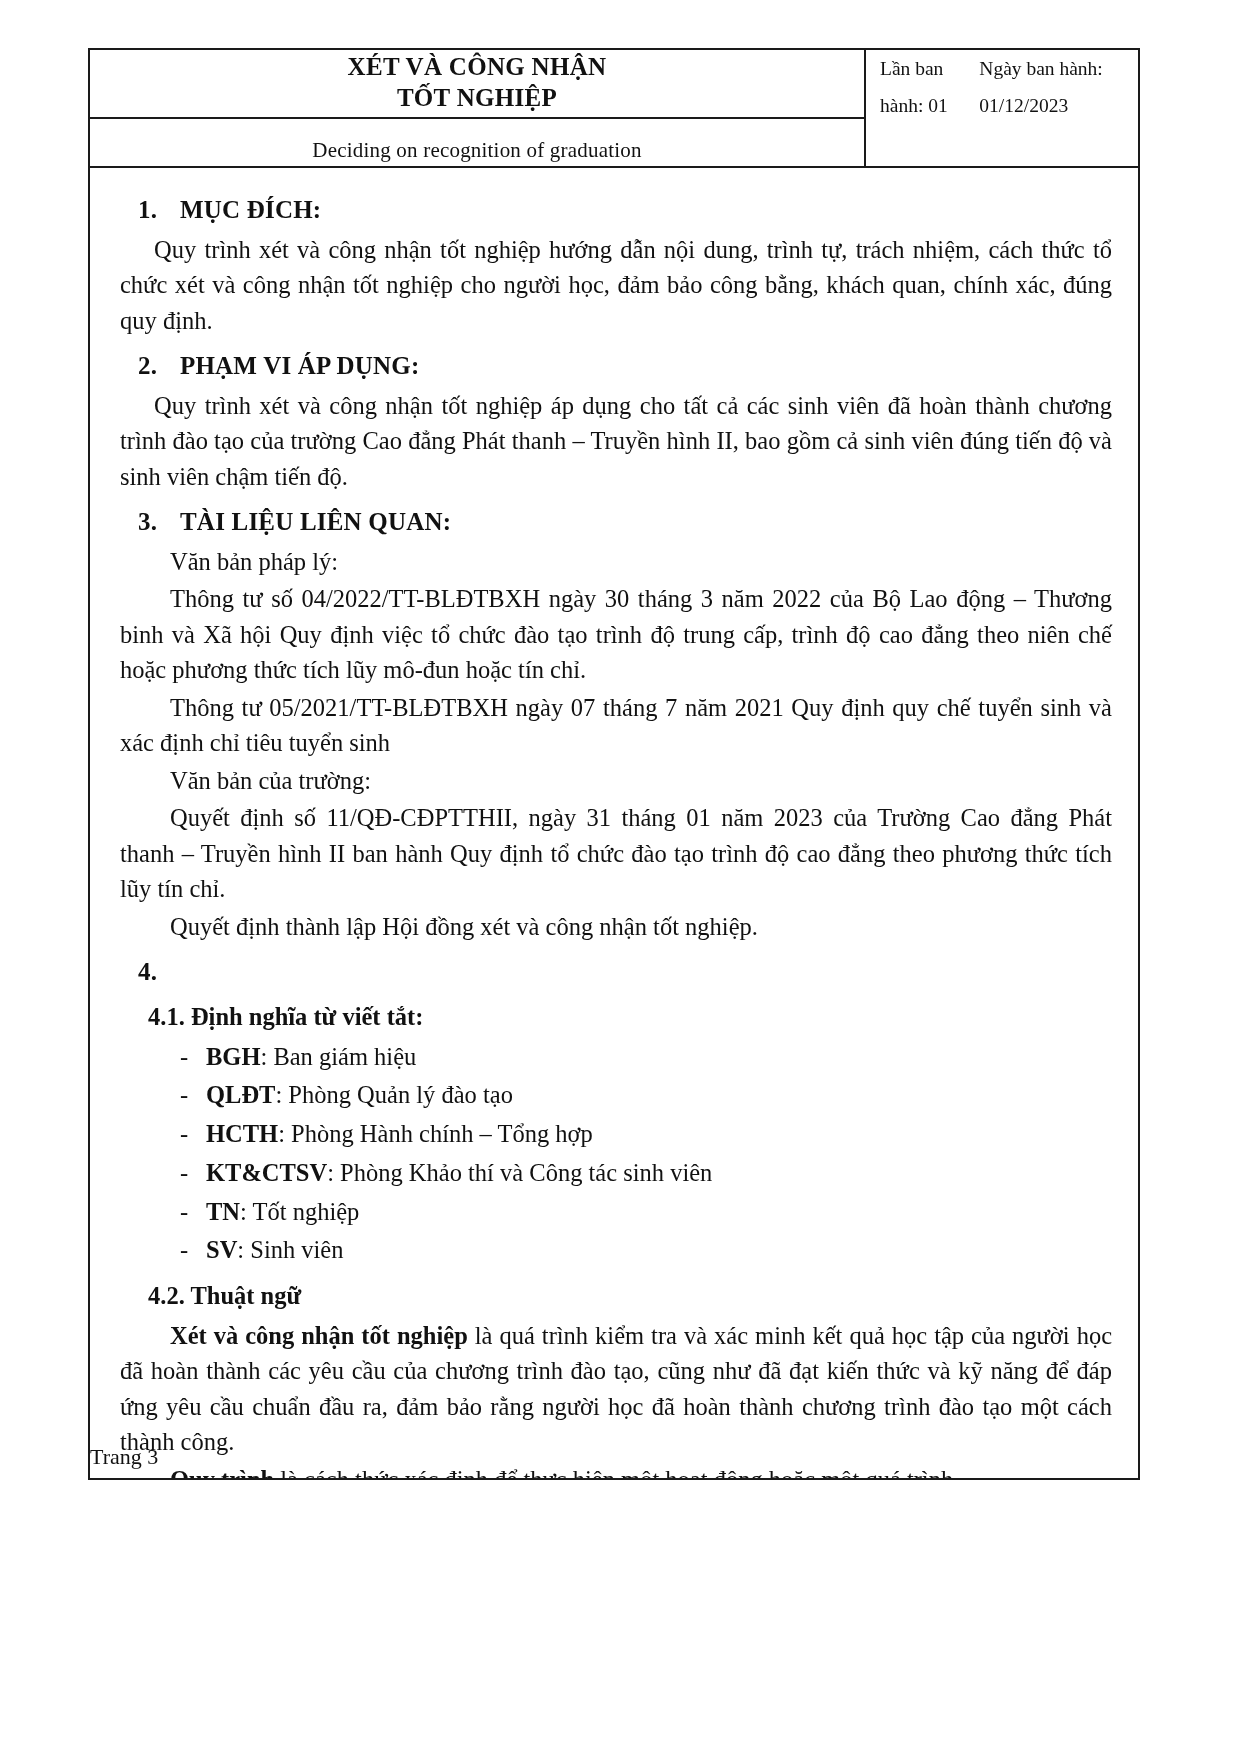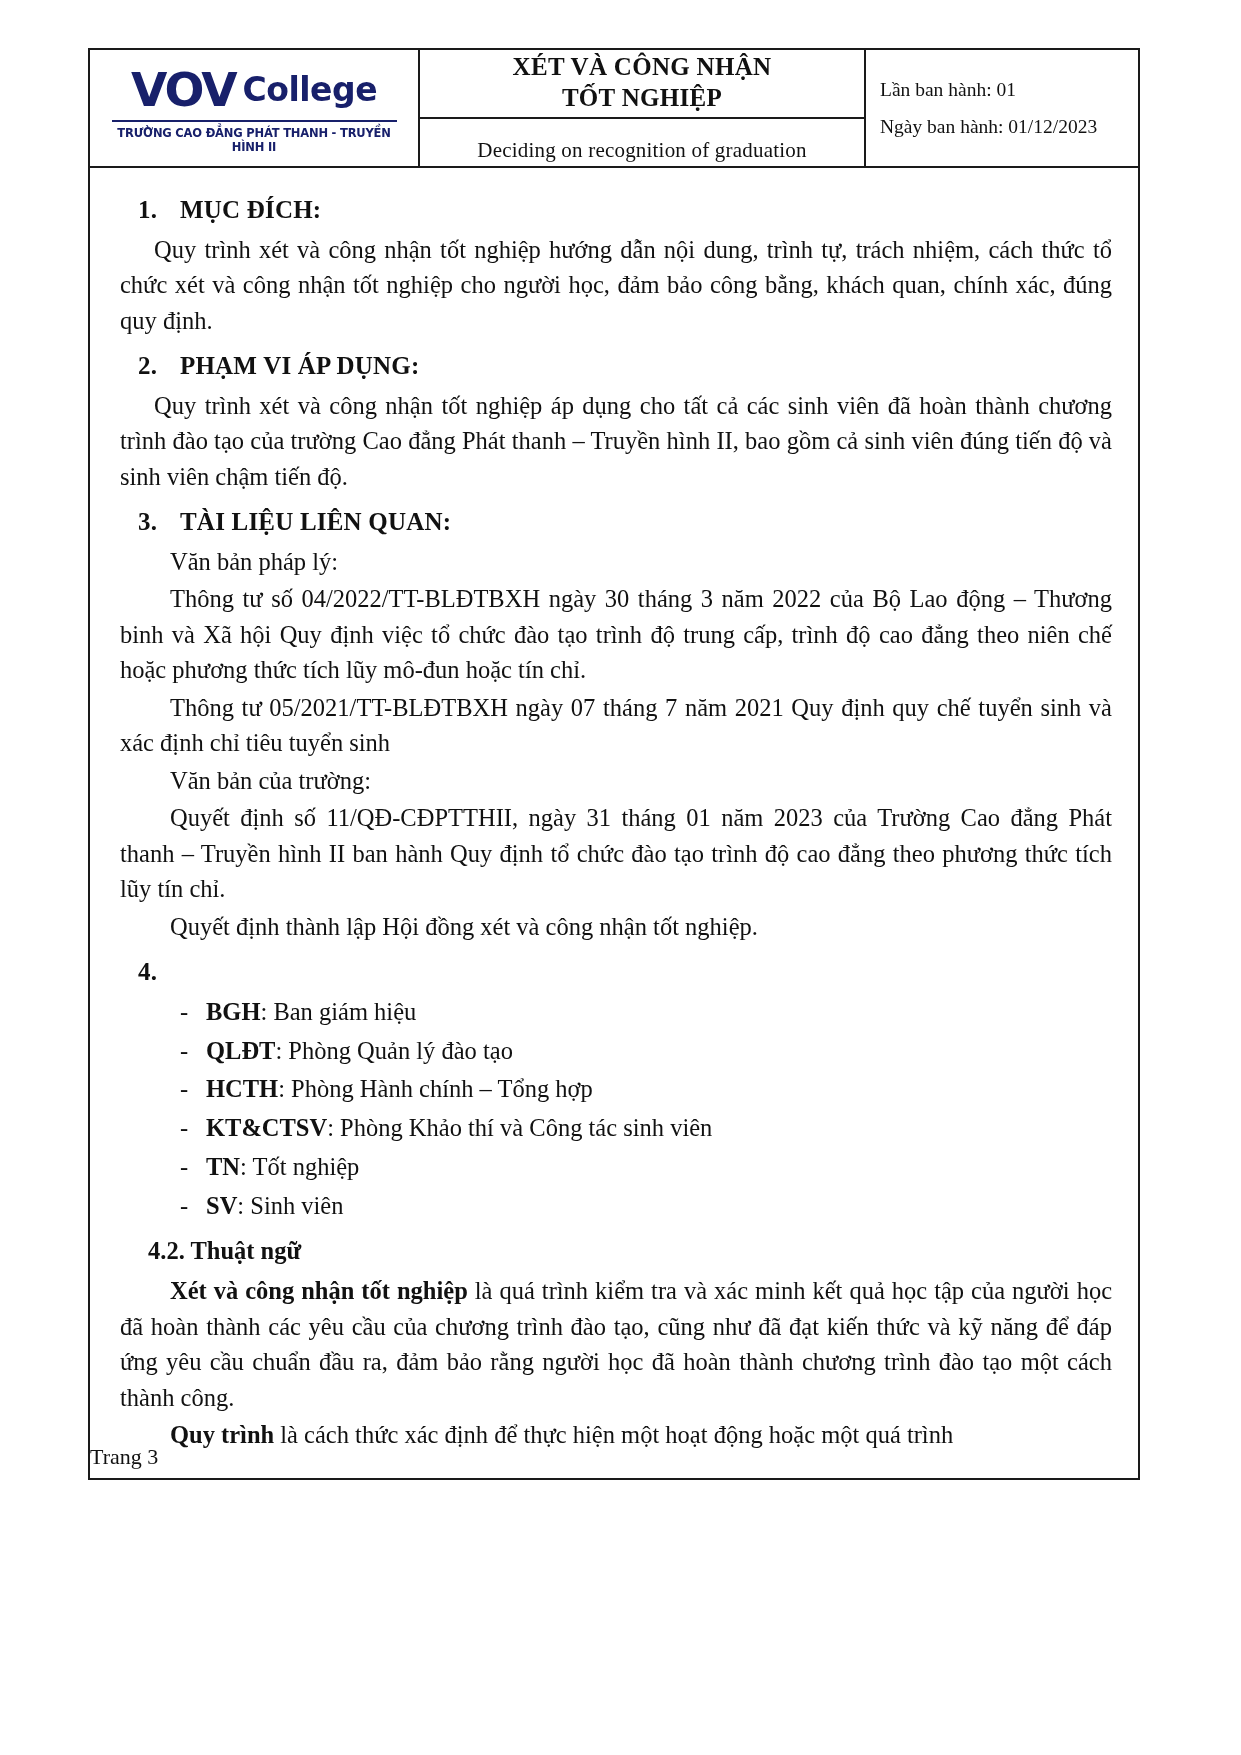--- a/index.html
+++ b/index.html
@@ -103,21 +103,21 @@
     display: flex;
     align-items: center;
     justify-content: center;
     font-size: 21px;
     letter-spacing: 0.2px;
   }
   .hdr-right {
     width: 272px;
     box-sizing: border-box;
     display: flex;
-    flex-direction: column;
+    flex-direction: row;
     justify-content: center;
     padding-left: 14px;
     font-size: 19.5px;
     line-height: 1.9;
   }
   
   .body {
     padding: 14px 26px 0 30px;
     font-size: 24.5px;
     line-height: 1.42;
@@ -173,27 +173,20 @@
     text-align: left;
     font-size: 22px;
   }
 </style>
 </head>
 <body>
 
 <div class="page">
 
   <div class="header">
-    <div class="hdr-logo">
-      <div class="logo-row">
-        <span class="logo-vov">VOV</span>
-        <span class="logo-college">College</span>
-      </div>
-      <div class="logo-sub">TRƯỜNG CAO ĐẲNG PHÁT THANH - TRUYỀN HÌNH II</div>
-    </div>
     <div class="hdr-mid">
       <div class="hdr-title">
         <span>XÉT VÀ CÔNG NHẬN</span>
         <span>TỐT NGHIỆP</span>
       </div>
       <div class="hdr-sub">Deciding on recognition of graduation</div>
     </div>
     <div class="hdr-right">
       <div>Lần ban hành: 01</div>
       <div>Ngày ban hành: 01/12/2023</div>
@@ -221,20 +214,21 @@
     <p class="sub-para">Văn bản pháp lý:</p>
     <p class="sub-para">Thông tư số 04/2022/TT-BLĐTBXH ngày 30 tháng 3 năm 2022 của Bộ Lao động – Thương binh và Xã hội Quy định việc tổ chức đào tạo trình độ trung cấp, trình độ cao đẳng theo niên chế hoặc phương thức tích lũy mô-đun hoặc tín chỉ.</p>
     <p class="sub-para">Thông tư 05/2021/TT-BLĐTBXH ngày 07 tháng 7 năm 2021 Quy định quy chế tuyển sinh và xác định chỉ tiêu tuyển sinh</p>
     <p class="sub-para">Văn bản của trường:</p>
     <p class="sub-para">Quyết định số 11/QĐ-CĐPTTHII, ngày 31 tháng 01 năm 2023 của Trường Cao đẳng Phát thanh – Truyền hình II ban hành Quy định tổ chức đào tạo trình độ cao đẳng theo phương thức tích lũy tín chỉ.</p>
     <p class="sub-para">Quyết định thành lập Hội đồng xét và công nhận tốt nghiệp.</p>
 
     <div class="sec-head">
       <span class="num">4.</span>
     </div>
+    <div class="subhead">4.1. Định nghĩa từ viết tắt:</div>
     <ul class="abbr">
       <li>
         <span class="dash">-</span>
         <span><b>BGH</b><span>: Ban giám hiệu</span></span>
       </li>
       <li>
         <span class="dash">-</span>
         <span><b>QLĐT</b><span>: Phòng Quản lý đào tạo</span></span>
       </li>
       <li>

